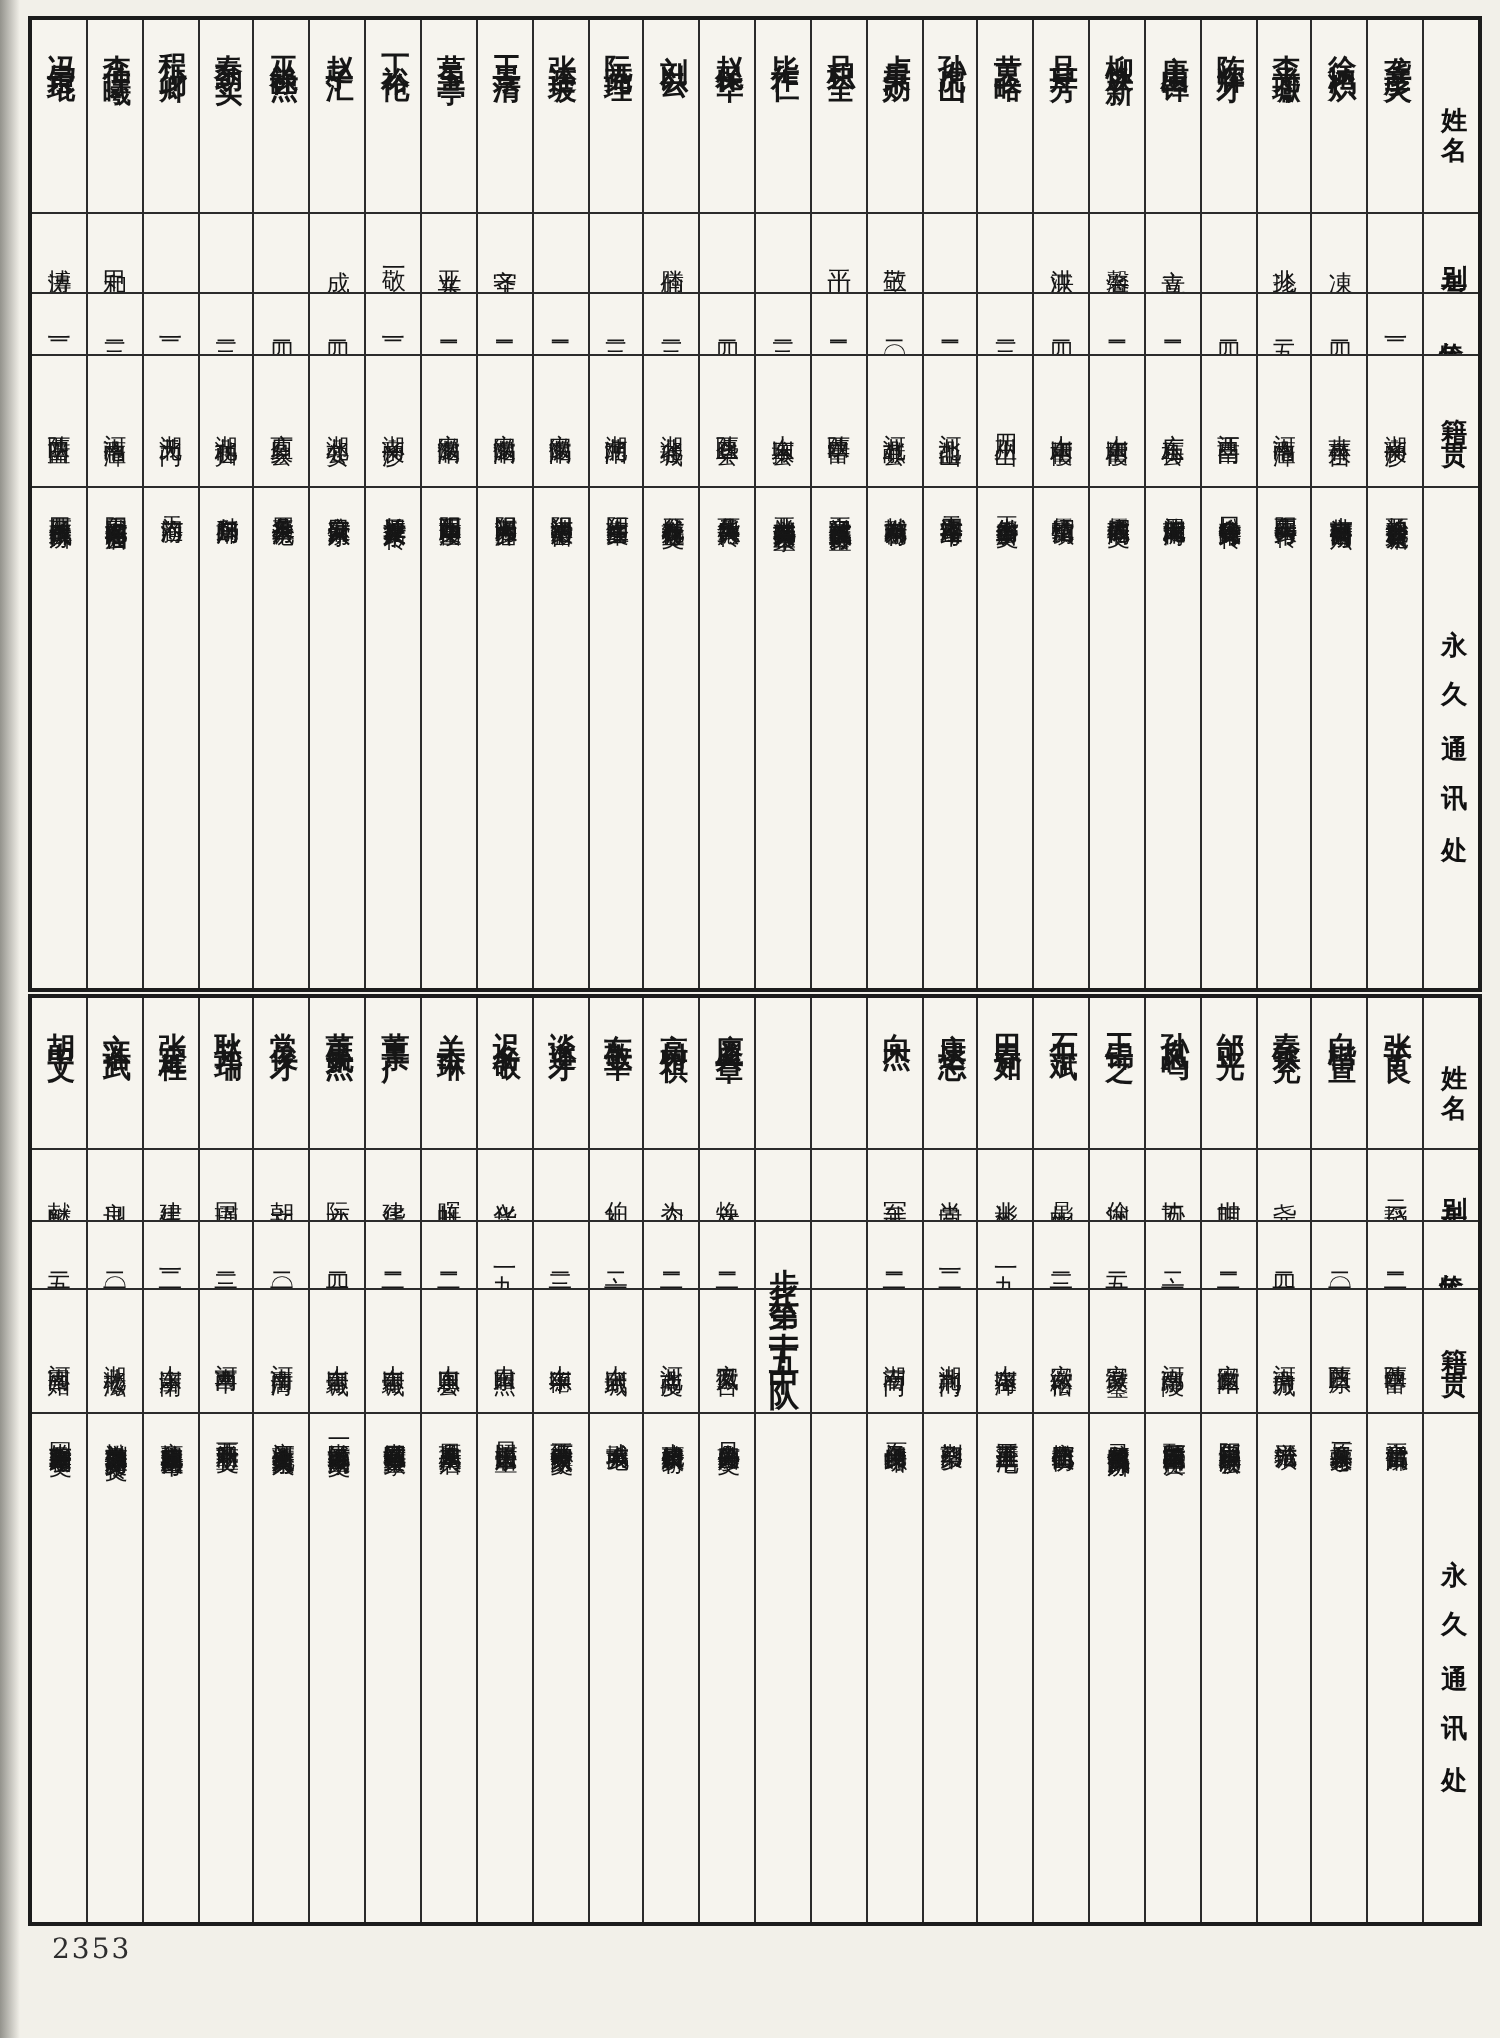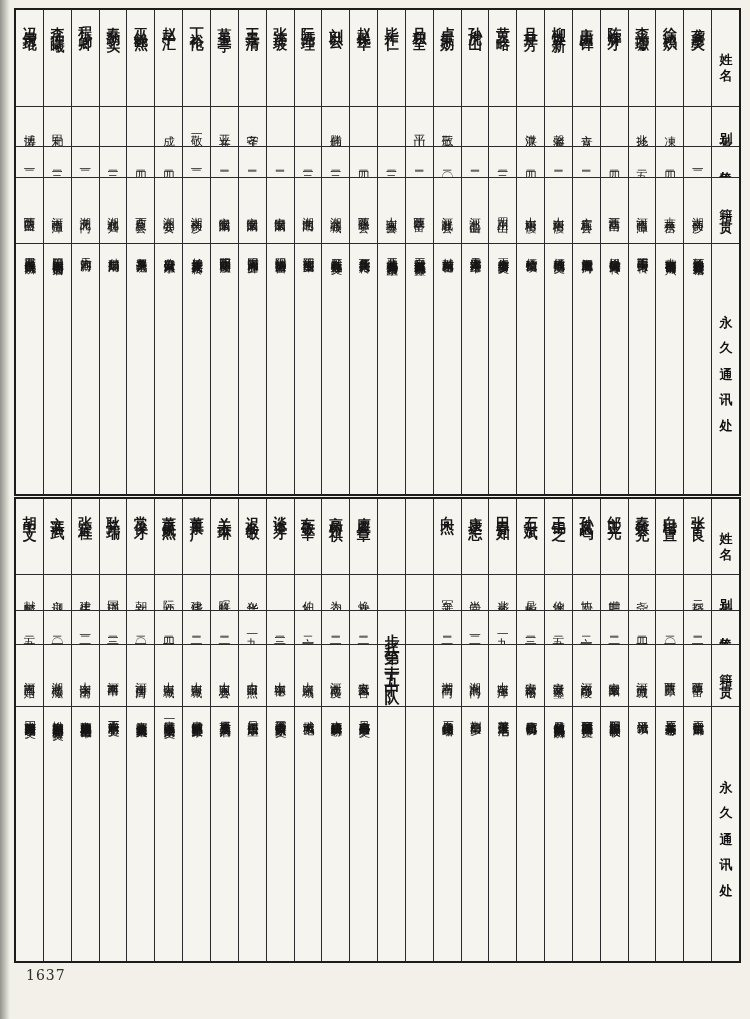--- a/index.html
+++ b/index.html
@@ -979,14 +979,14 @@
     <div class="cell c-origin">
           <span class="v origin">河南固始</span>
         </div>
     <div class="cell c-addr">
           <div class="addr">固始南段家集朝万发号交</div>
         </div>
 
   </div>
     </div>
 
-  <div class="pageno">1637</div>
+  <div class="pageno">2353</div>
 </div>
 
 </body></html>

